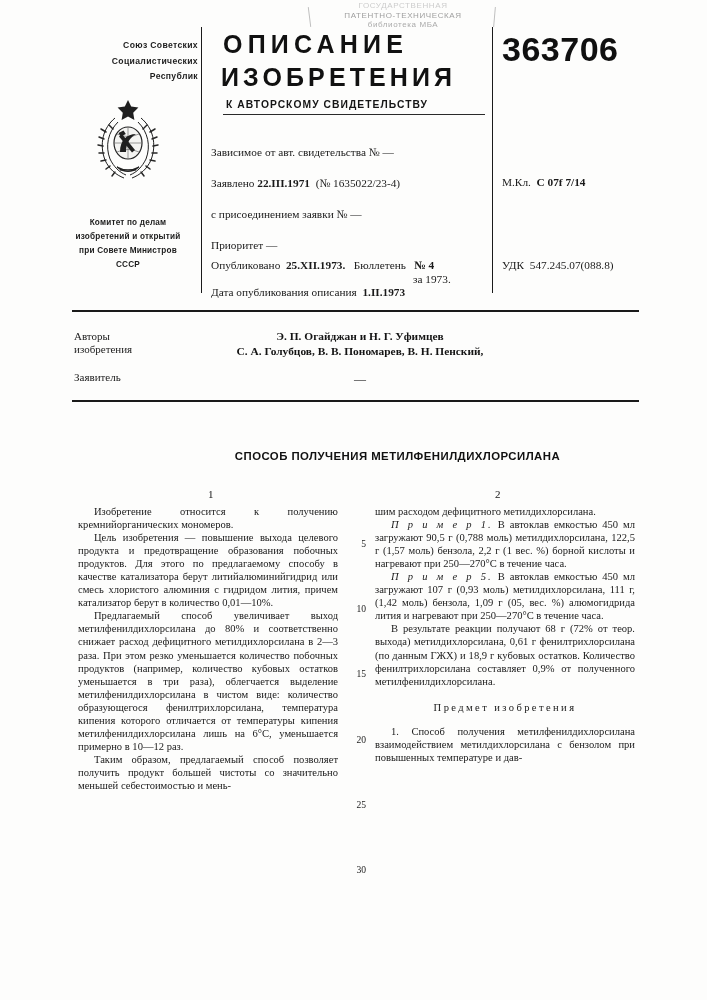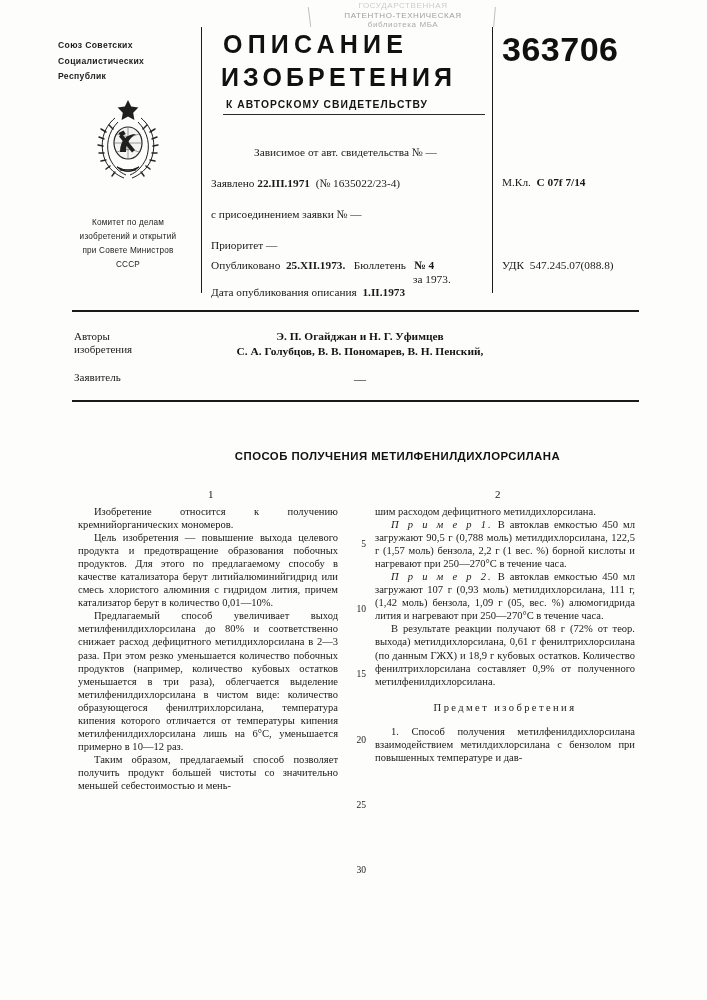--- a/index.html
+++ b/index.html
@@ -49,34 +49,34 @@
     position: absolute;
     background: #1b1b1b;
     width: 1px;
   }
   .vline-left  { left: 201px;  top: 27px; height: 266px; }
   .vline-right { left: 492px;  top: 27px; height: 266px; }
 
   .ussr-name {
     position: absolute;
     left: 58px; top: 38px; width: 140px;
-    text-align: left;
+    text-align: right;
     font-family: "Liberation Sans", sans-serif;
     font-weight: 700;
     font-size: 8.6px;
     letter-spacing: .35px;
     line-height: 15.5px;
     color: #1d1d1d;
   }
   .committee {
     position: absolute;
     left: 48px; top: 216px; width: 160px;
     text-align: center;
     font-family: "Liberation Sans", sans-serif;
-    font-weight: 400;
+    font-weight: 700;
     font-size: 8.2px;
     letter-spacing: .2px;
     line-height: 14px;
     color: #1d1d1d;
   }
 
   
   .emblem { position:absolute; left:93px; top:96px; width:70px; height:86px; }
 
   
@@ -123,21 +123,21 @@
 
   
   .bib {
     position: absolute;
     left: 211px;
     font-size: 11.3px;
     color: #1a1a1a;
     white-space: nowrap;
   }
   .bib b { font-weight: 700; }
-  .bib-1 { top: 146px; margin-left: 43px; }
+  .bib-1 { top: 146px; }
   .bib-2 { top: 177px; }
   .bib-3 { top: 208px; }
   .bib-4 { top: 239px; }
   .bib-5 { top: 259px; }
   .bib-5b{ top: 273px; left: 413px; }
   .bib-6 { top: 286px; }
 
   .mkl {
     position: absolute;
     left: 502px; top: 176px;
@@ -389,21 +389,21 @@
   <div class="col col-left">
     <p>Изобретение относится к получению кремнийорганических мономеров.</p>
     <p>Цель изобретения — повышение выхода целевого продукта и предотвращение образования побочных продуктов. Для этого по предлагаемому способу в качестве катализатора берут литийалюминийгидрид или смесь хлористого алюминия с гидридом лития, причем катализатор берут в количество 0,01—10%.</p>
     <p>Предлагаемый способ увеличивает выход метилфенилдихлорсилана до 80% и соответственно снижает расход дефицитного метилдихлорсилана в 2—3 раза. При этом резко уменьшается количество побочных продуктов (например, количество кубовых остатков уменьшается в три раза), облегчается выделение метилфенилдихлорсилана в чистом виде: количество образующегося фенилтрихлорсилана, температура кипения которого отличается от температуры кипения метилфенилдихлорсилана лишь на 6°С, уменьшается примерно в 10—12 раз.</p>
     <p>Таким образом, предлагаемый способ позволяет получить продукт большей чистоты со значительно меньшей себестоимостью и мень-</p>
   </div>
 
   <div class="col col-right">
     <p class="noind">шим расходом дефицитного метилдихлорсилана.</p>
     <p><span class="sp">П р и м е р 1.</span><span> В автоклав емкостью 450 мл загружают 90,5 г (0,788 моль) метилдихлорсилана, 122,5 г (1,57 моль) бензола, 2,2 г (1 вес. %) борной кислоты и нагревают при 250—270°С в течение часа.</span></p>
-    <p><span class="sp">П р и м е р 2.</span><span> В автоклав емкостью 450 мл загружают 107 г (0,93 моль) метилдихлорсилана, 111 г, (1,42 моль) бензола, 1,09 г (05, вес. %) алюмогидрида лития и нагревают при 250—270°С в течение часа.</span></p>
+    <p><span class="sp">П р и м е р 5.</span><span> В автоклав емкостью 450 мл загружают 107 г (0,93 моль) метилдихлорсилана, 111 г, (1,42 моль) бензола, 1,09 г (05, вес. %) алюмогидрида лития и нагревают при 250—270°С в течение часа.</span></p>
     <p>В результате реакции получают 68 г (72% от теор. выхода) метилдихлорсилана, 0,61 г фенилтрихлорсилана (по данным ГЖХ) и 18,9 г кубовых остатков. Количество фенилтрихлорсилана составляет 0,9% от полученного метилфенилдихлорсилана.</p>
     <p class="section-head">Предмет изобретения</p>
     <p>1. Способ получения метилфенилдихлорсилана взаимодействием метилдихлорсилана с бензолом при повышенных температуре и дав-</p>
   </div>
 
   <div class="linenums">
       <div class="linenum" style="top: 33px;">5</div>
       <div class="linenum" style="top: 98.2px;">10</div>
       <div class="linenum" style="top: 163.4px;">15</div>
       <div class="linenum" style="top: 228.6px;">20</div>

